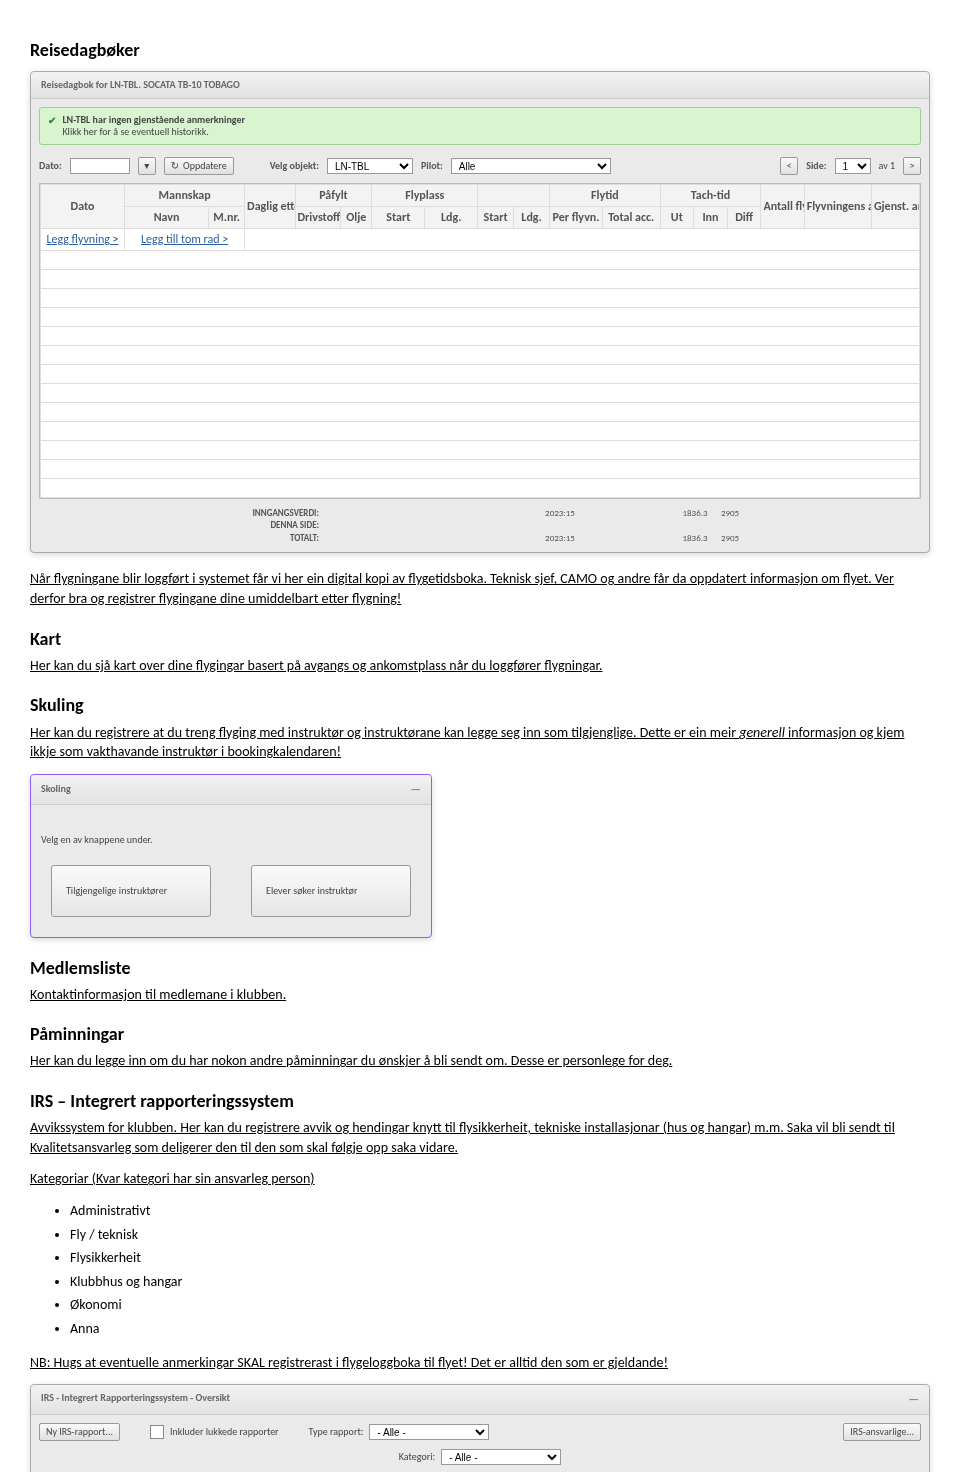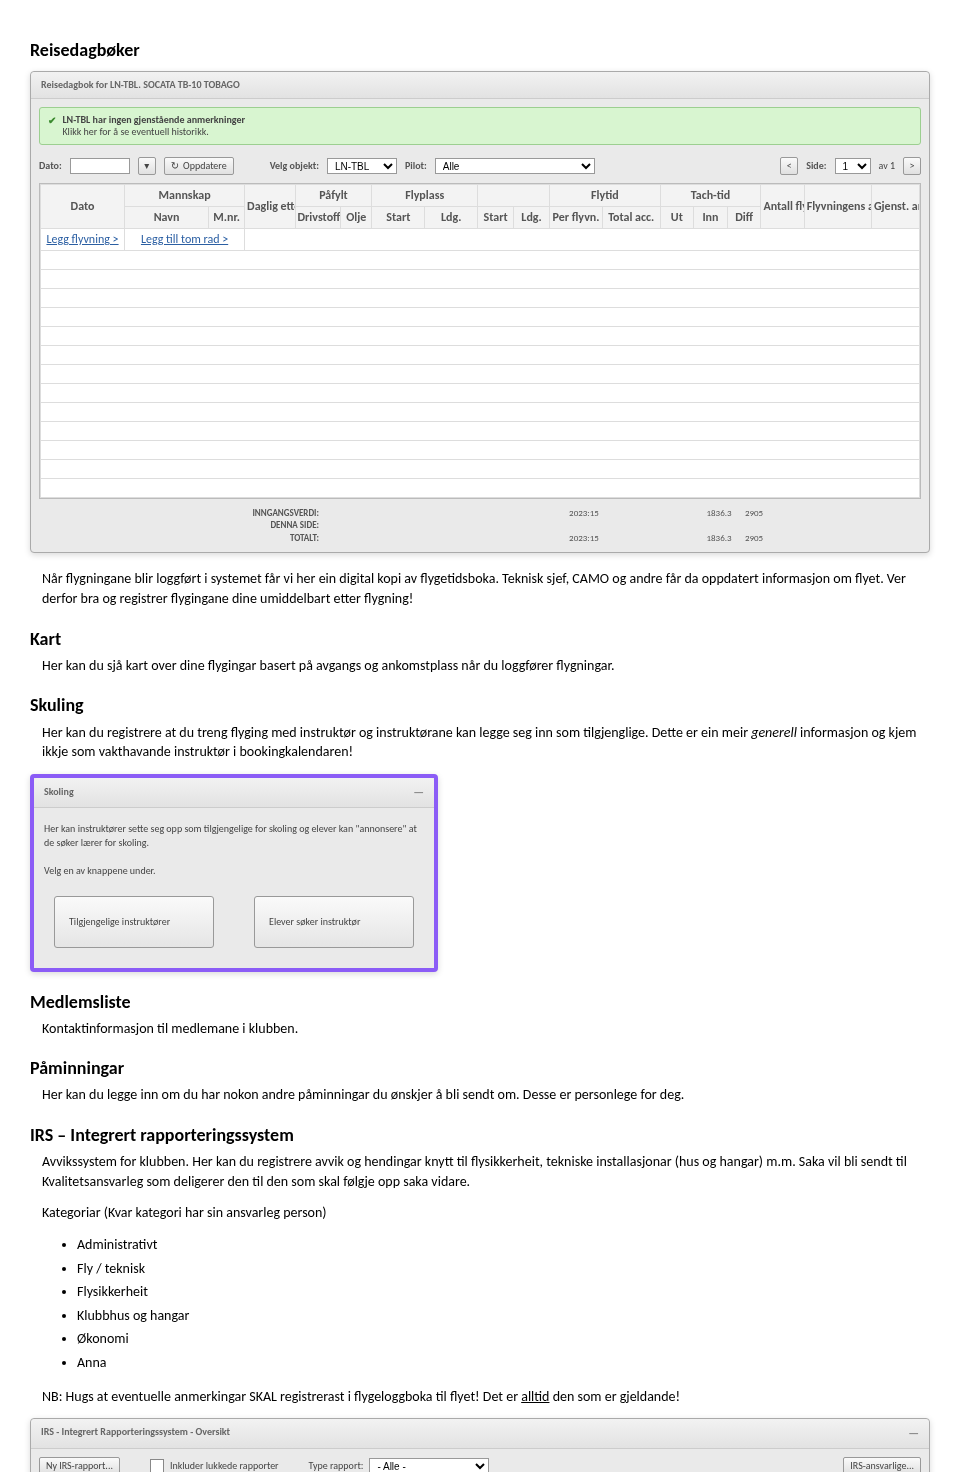--- a/index.html
+++ b/index.html
@@ -11,25 +11,25 @@
     line-height: 1.4;
     background: #fff;
     width: 900px;
   }
   h2.section {
     font-family: Calibri, Arial, sans-serif;
     font-size: 18px;
     font-weight: bold;
     margin: 18px 0 4px 0;
   }
-  p { margin: 4px 0 12px 12px; }
+  p { margin: 4px 0 12px 0; text-decoration: underline; }
   .italic { font-style: italic; }
   .underline { text-decoration: underline; }
   ul.bullets { margin: 4px 0 14px 40px; padding: 0; }
-  ul.bullets li { margin: 4px 7px; }
+  ul.bullets li { margin: 4px 0; }
 
   
   .panel {
     border: 1px solid #aaa;
     border-radius: 4px;
     background: #eaeaea;
     margin: 8px 0 16px 0;
     font-size: 10px;
     color: #444;
     box-shadow: 0 2px 6px rgba(0,0,0,0.15);
@@ -117,29 +117,29 @@
     font-weight: bold;
     color:#555;
   }
   .linkish { color: #2b5fa3; text-decoration: underline; cursor:pointer; text-align:left; padding-left:4px;margin-top:44px;}
   table.grid tbody tr.empty td { height: 14px; }
   .totals {
     font-size: 9px;
     color:#555;
     padding: 4px 8px 8px 8px;
   }
-  .totals-row { display:flex;gap:24px; }
+  .totals-row { display:flex; }
   .totals-row .lab { width: 280px; text-align:right; font-weight:bold; padding-right:6px; }
   .totals-row .v { width: 460px; display:flex; }
   .totals-row .v span.cell { display:inline-block; text-align:center; }
 
   
   .skoling-panel {
     width: 400px;
-    border: 4px solid #8b5cf6;
+    border: 1px solid #8b5cf6;
     border-radius: 4px;
     background: #eaeaea;
     font-size: 10px;
     color:#444;
     margin: 8px 0 16px 0;
     box-shadow: 0 2px 6px rgba(0,0,0,0.15);
   }
   .skoling-panel .panel-header { display:flex; justify-content:space-between; align-items:center;}
   .skoling-panel .body { padding: 14px 10px 20px 10px; }
   .skoling-panel .desc { margin-bottom: 18px; line-height:1.4;}
@@ -192,21 +192,21 @@
   <div class="toolbar">
     <label>Dato:</label>
     <input class="txt" style="width: 60px;">
     <span class="btn-sm">▾</span>
     <span class="btn">
       <span>↻</span>
       <span>Oppdatere</span>
     </span>
     <span style="width:20px"></span>
     <label>Velg objekt:</label>
-    <select class="sel" style="width:70px">
+    <select class="sel" style="width:86px">
       <option>LN-TBL</option>
     </select>
     <label>Pilot:</label>
     <select class="sel" style="width:160px">
       <option>Alle</option>
     </select>
     <span class="spacer"></span>
     <span class="btn-sm">&lt;</span>
     <label>Side:</label>
     <select class="sel" style="width:36px"><option>1</option></select>
@@ -352,21 +352,20 @@
   <span>Her kan du registrere at du treng flyging med instruktør og instruktørane kan legge seg inn som tilgjenglige. Dette er ein meir </span><span class="italic">generell</span><span> informasjon og kjem ikkje som vakthavande instruktør i bookingkalendaren!</span>
 </p>
 
 <div class="skoling-panel">
   <div class="panel-header">
     <span>Skoling</span>
     <span class="minimize-icon">—</span>
   </div>
   <div class="body">
     <div class="desc">
-      <div>Her kan instruktører sette seg opp som tilgjengelige for skoling og elever kan "annonsere" at de søker lærer for skoling.</div>
       <br>
       <div>Velg en av knappene under.</div>
     </div>
     <div class="skoling-btns">
       <div class="bigbtn">Tilgjengelige instruktører</div>
       <div class="bigbtn">Elever søker instruktør</div>
     </div>
   </div>
 </div>
 

